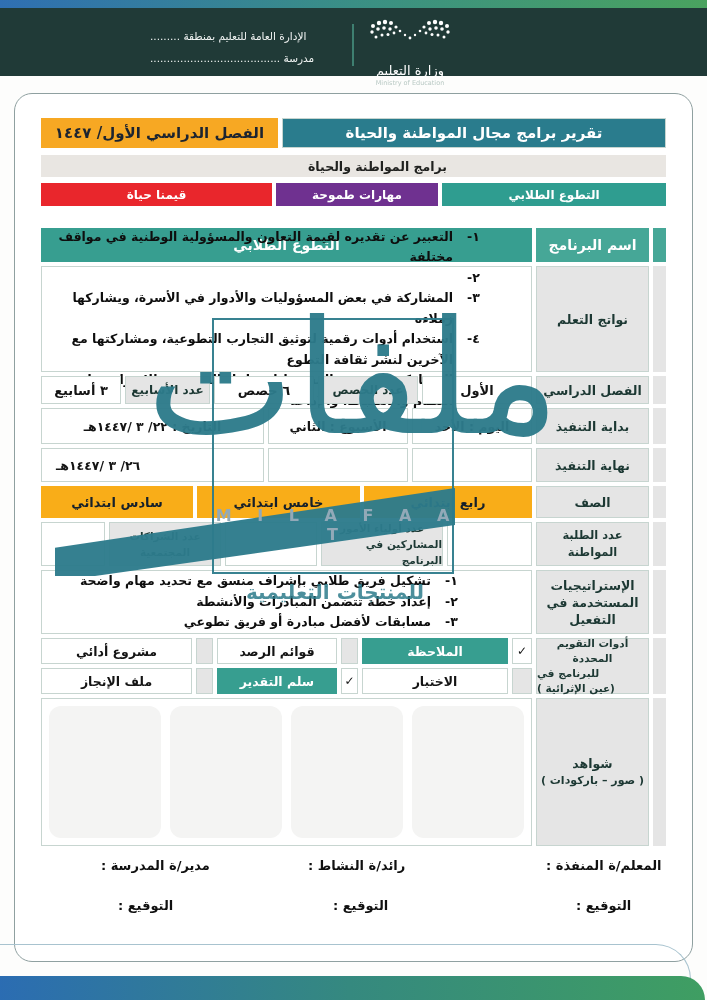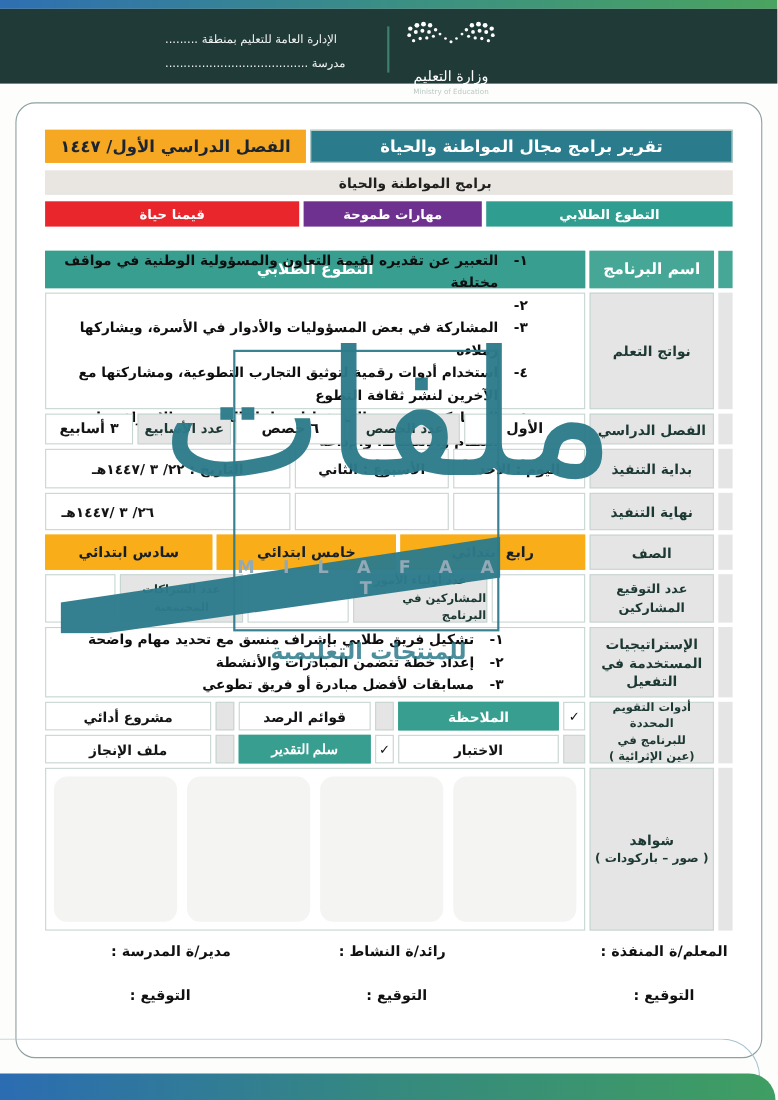--- a/index.html
+++ b/index.html
@@ -211,21 +211,21 @@
       <div class="cell hcol mint">الصف</div>
       <div class="subcells">
         <div class="cell yellowcell" style="flex:0 0 168px;">رابع ابتدائي</div>
         <div class="cell yellowcell" style="flex:0 0 163px;">خامس ابتدائي</div>
         <div class="cell yellowcell" style="flex:1;">سادس ابتدائي</div>
       </div>
     </div>
 
     <div class="row" style="height:44px;">
       <div class="cell strip mint noborder"></div>
-      <div class="cell hcol mint" style="font-size:11.5px;">عدد التوقيع المشاركين</div>
+      <div class="cell hcol mint" style="font-size:11.5px;">عدد الطلبة المواطنة</div>
       <div class="subcells">
         <div class="cell" style="flex:0 0 85px;"></div>
         <div class="cell mint" style="flex:0 0 122px;flex-direction:column;font-size:10.5px;line-height:16px;">
           <span>عدد أولياء الأمور</span>
           <span>المشاركين في البرنامج</span>
         </div>
         <div class="cell" style="flex:0 0 92px;"></div>
         <div class="cell mint" style="flex:0 0 112px;flex-direction:column;font-size:10.5px;line-height:16px;">
           <span>عدد الشراكات</span>
           <span>المجتمعية</span>
@@ -251,39 +251,39 @@
           </div>
         <div class="li">
             <span class="num">٣-</span>
             <span>مسابقات لأفضل مبادرة أو فريق تطوعي</span>
           </div>
       </div>
     </div>
 
     <div class="row" style="height:56px;">
       <div class="cell strip mint noborder"></div>
-      <div class="cell hcol mint" style="font-size:10.5px;line-height:15px;">
+      <div class="cell hcol mint" style="font-size:10.5px;line-height:15px;align-items:flex-end;">
         <span>أدوات التقويم المحددة</span>
         <span>للبرنامج في</span>
         <span>(عين الإثرائية )</span>
       </div>
       <div class="evalgrid">
         <div class="evalline">
           <div class="cell ck">✓</div>
           <div class="cell opt tealcell" style="flex:0 0 146px;">الملاحظة</div>
           <div class="cell bx mint"></div>
           <div class="cell opt" style="flex:0 0 120px;">قوائم الرصد</div>
           <div class="cell bx mint"></div>
           <div class="cell opt" style="flex:1;">مشروع أدائي</div>
         </div>
         <div class="evalline">
           <div class="cell ck mint"></div>
           <div class="cell opt" style="flex:0 0 146px;">الاختبار</div>
           <div class="cell bx" style="font-size:12px;">✓</div>
-          <div class="cell opt tealcell" style="flex:0 0 120px;font-family:Liberation Serif, serif;">سلم التقدير</div>
+          <div class="cell opt tealcell" style="flex:0 0 120px;">سلم التقدير</div>
           <div class="cell bx mint"></div>
           <div class="cell opt" style="flex:1;">ملف الإنجاز</div>
         </div>
       </div>
     </div>
 
     <div class="row" style="height:148px;">
       <div class="cell strip mint noborder"></div>
       <div class="cell hcol mint">
         <span>شواهد</span>

